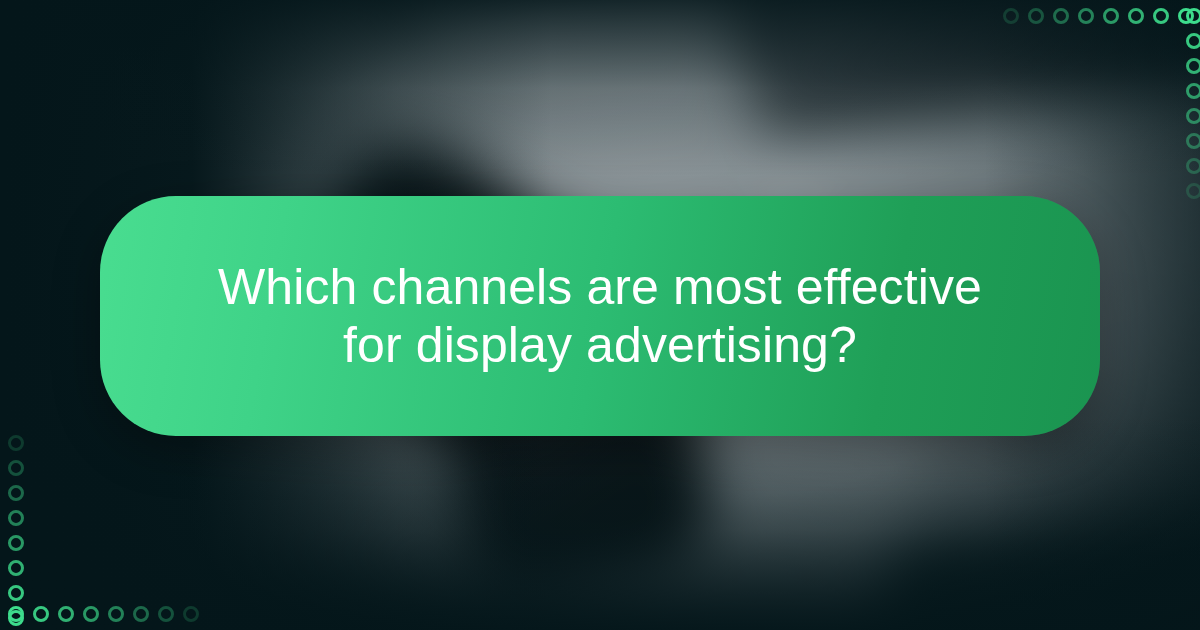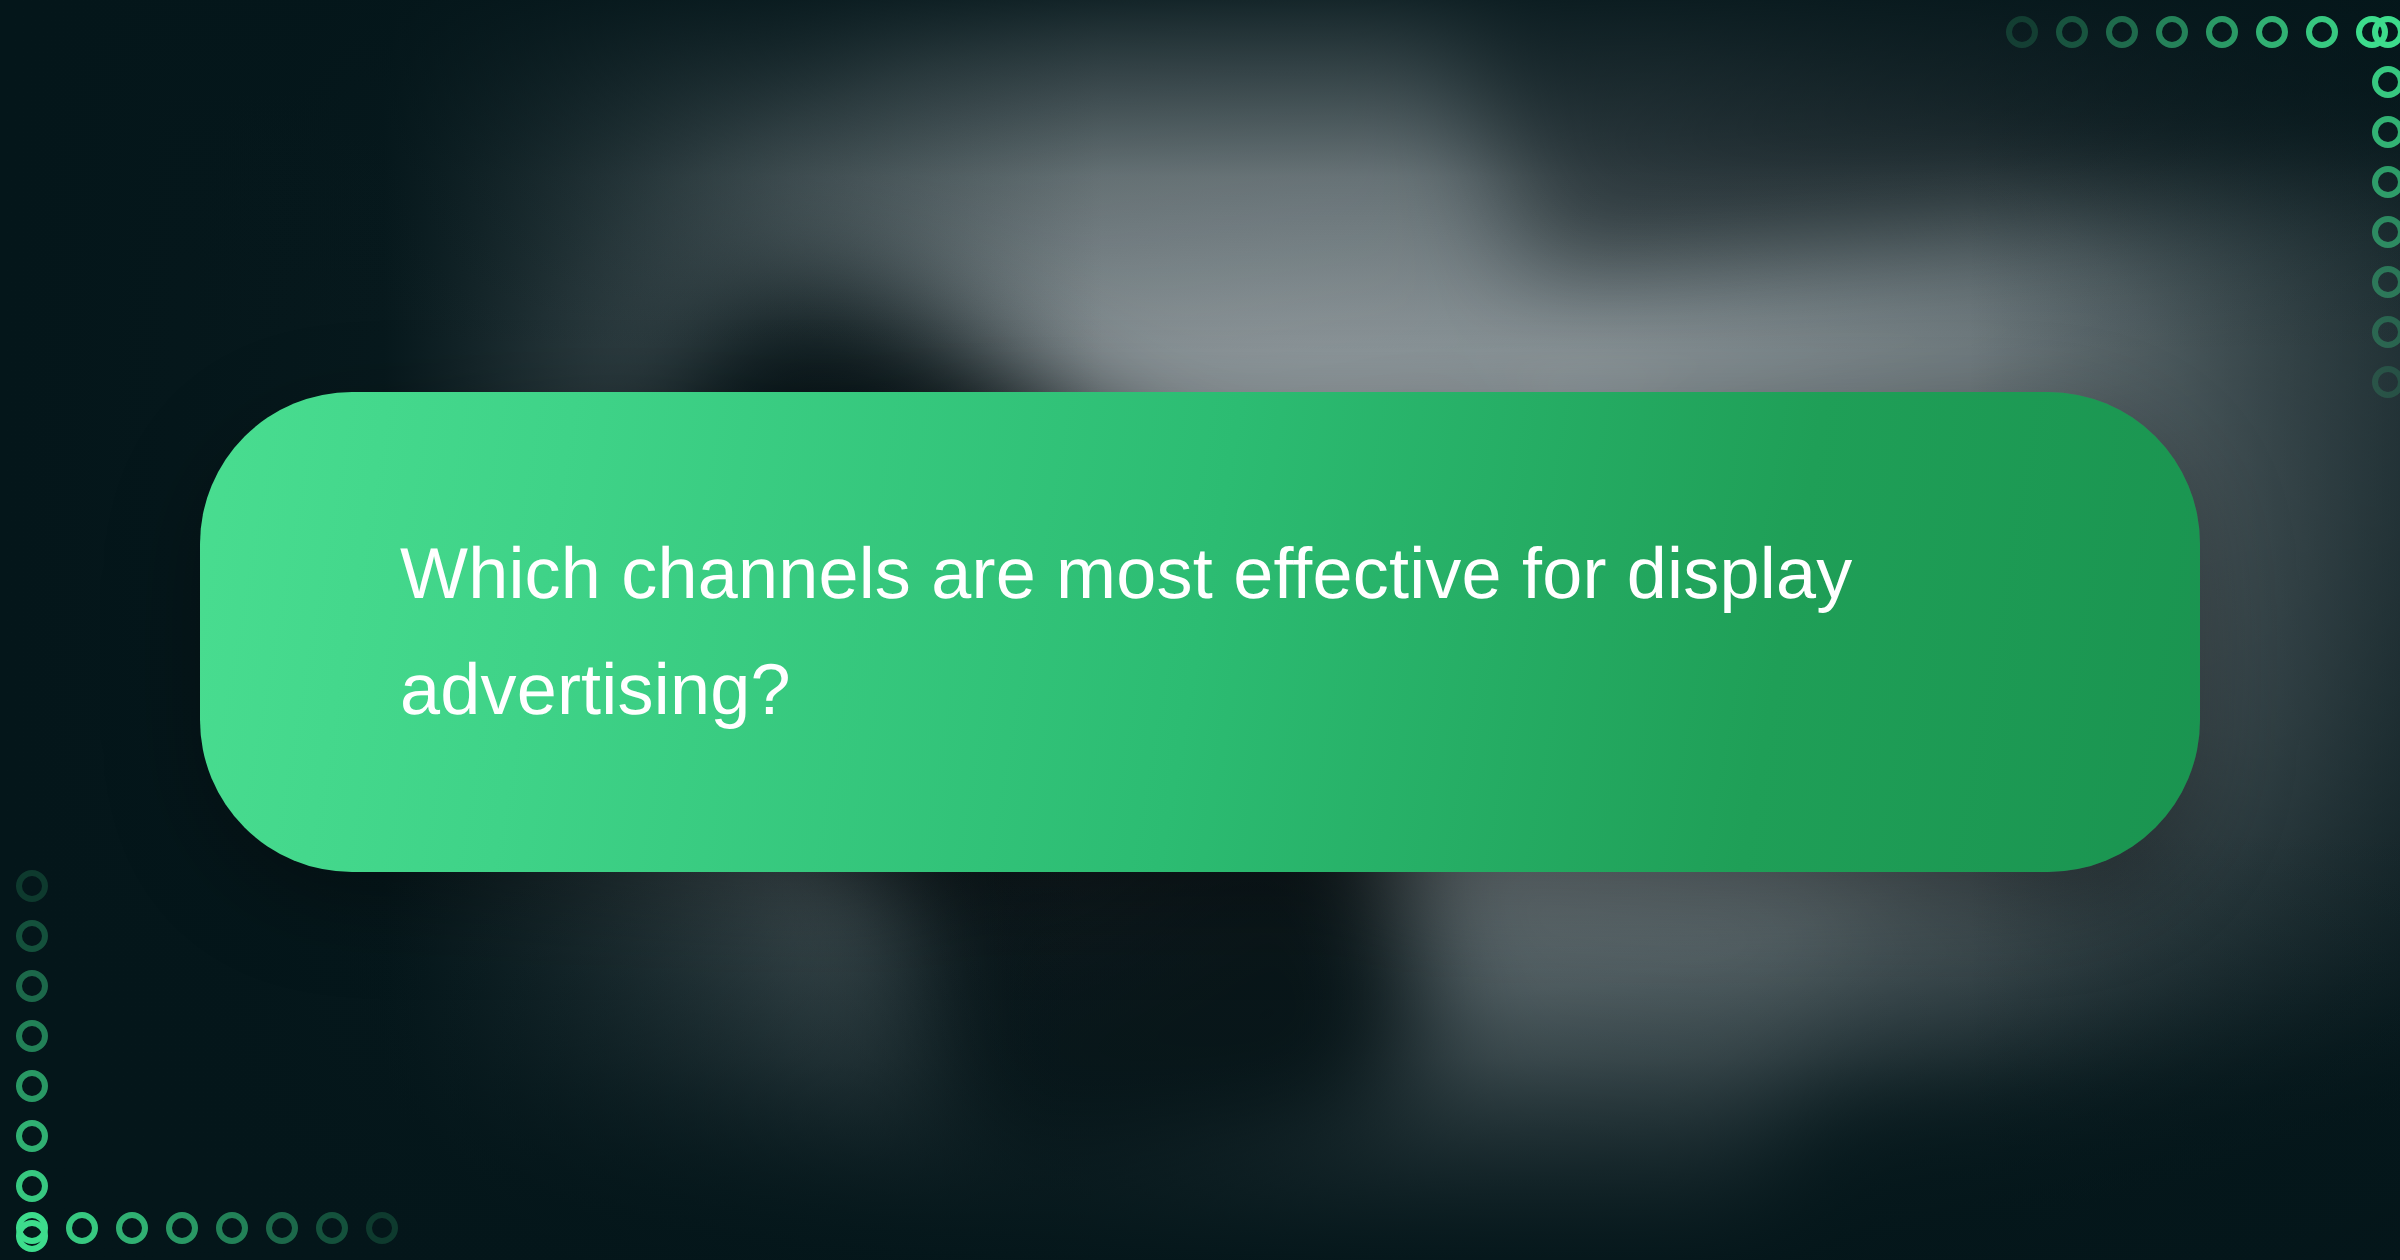--- a/index.html
+++ b/index.html
@@ -189,24 +189,24 @@
     background: linear-gradient(100deg, #49dd90 0%, #3fd388 18%, #2cbc72 50%, #1f9f57 78%, #1a9450 100%);
     display: flex;
     align-items: center;
     justify-content: center;
     box-shadow: 0 14px 48px rgba(0,0,0,.32);
   }
   .card-title {
     margin: 0;
     padding: 0 72px;
     color: #ffffff;
-    font-size: 36px;
+    font-size: 50px;
     font-weight: 400;
     line-height: 58px;
-    text-align: left;
+    text-align: center;
     letter-spacing: .1px;
     max-width: 800px;
   }
 </style>
 </head>
 <body>
 
 <div id="stage">
 
   <div class="bg-root">

